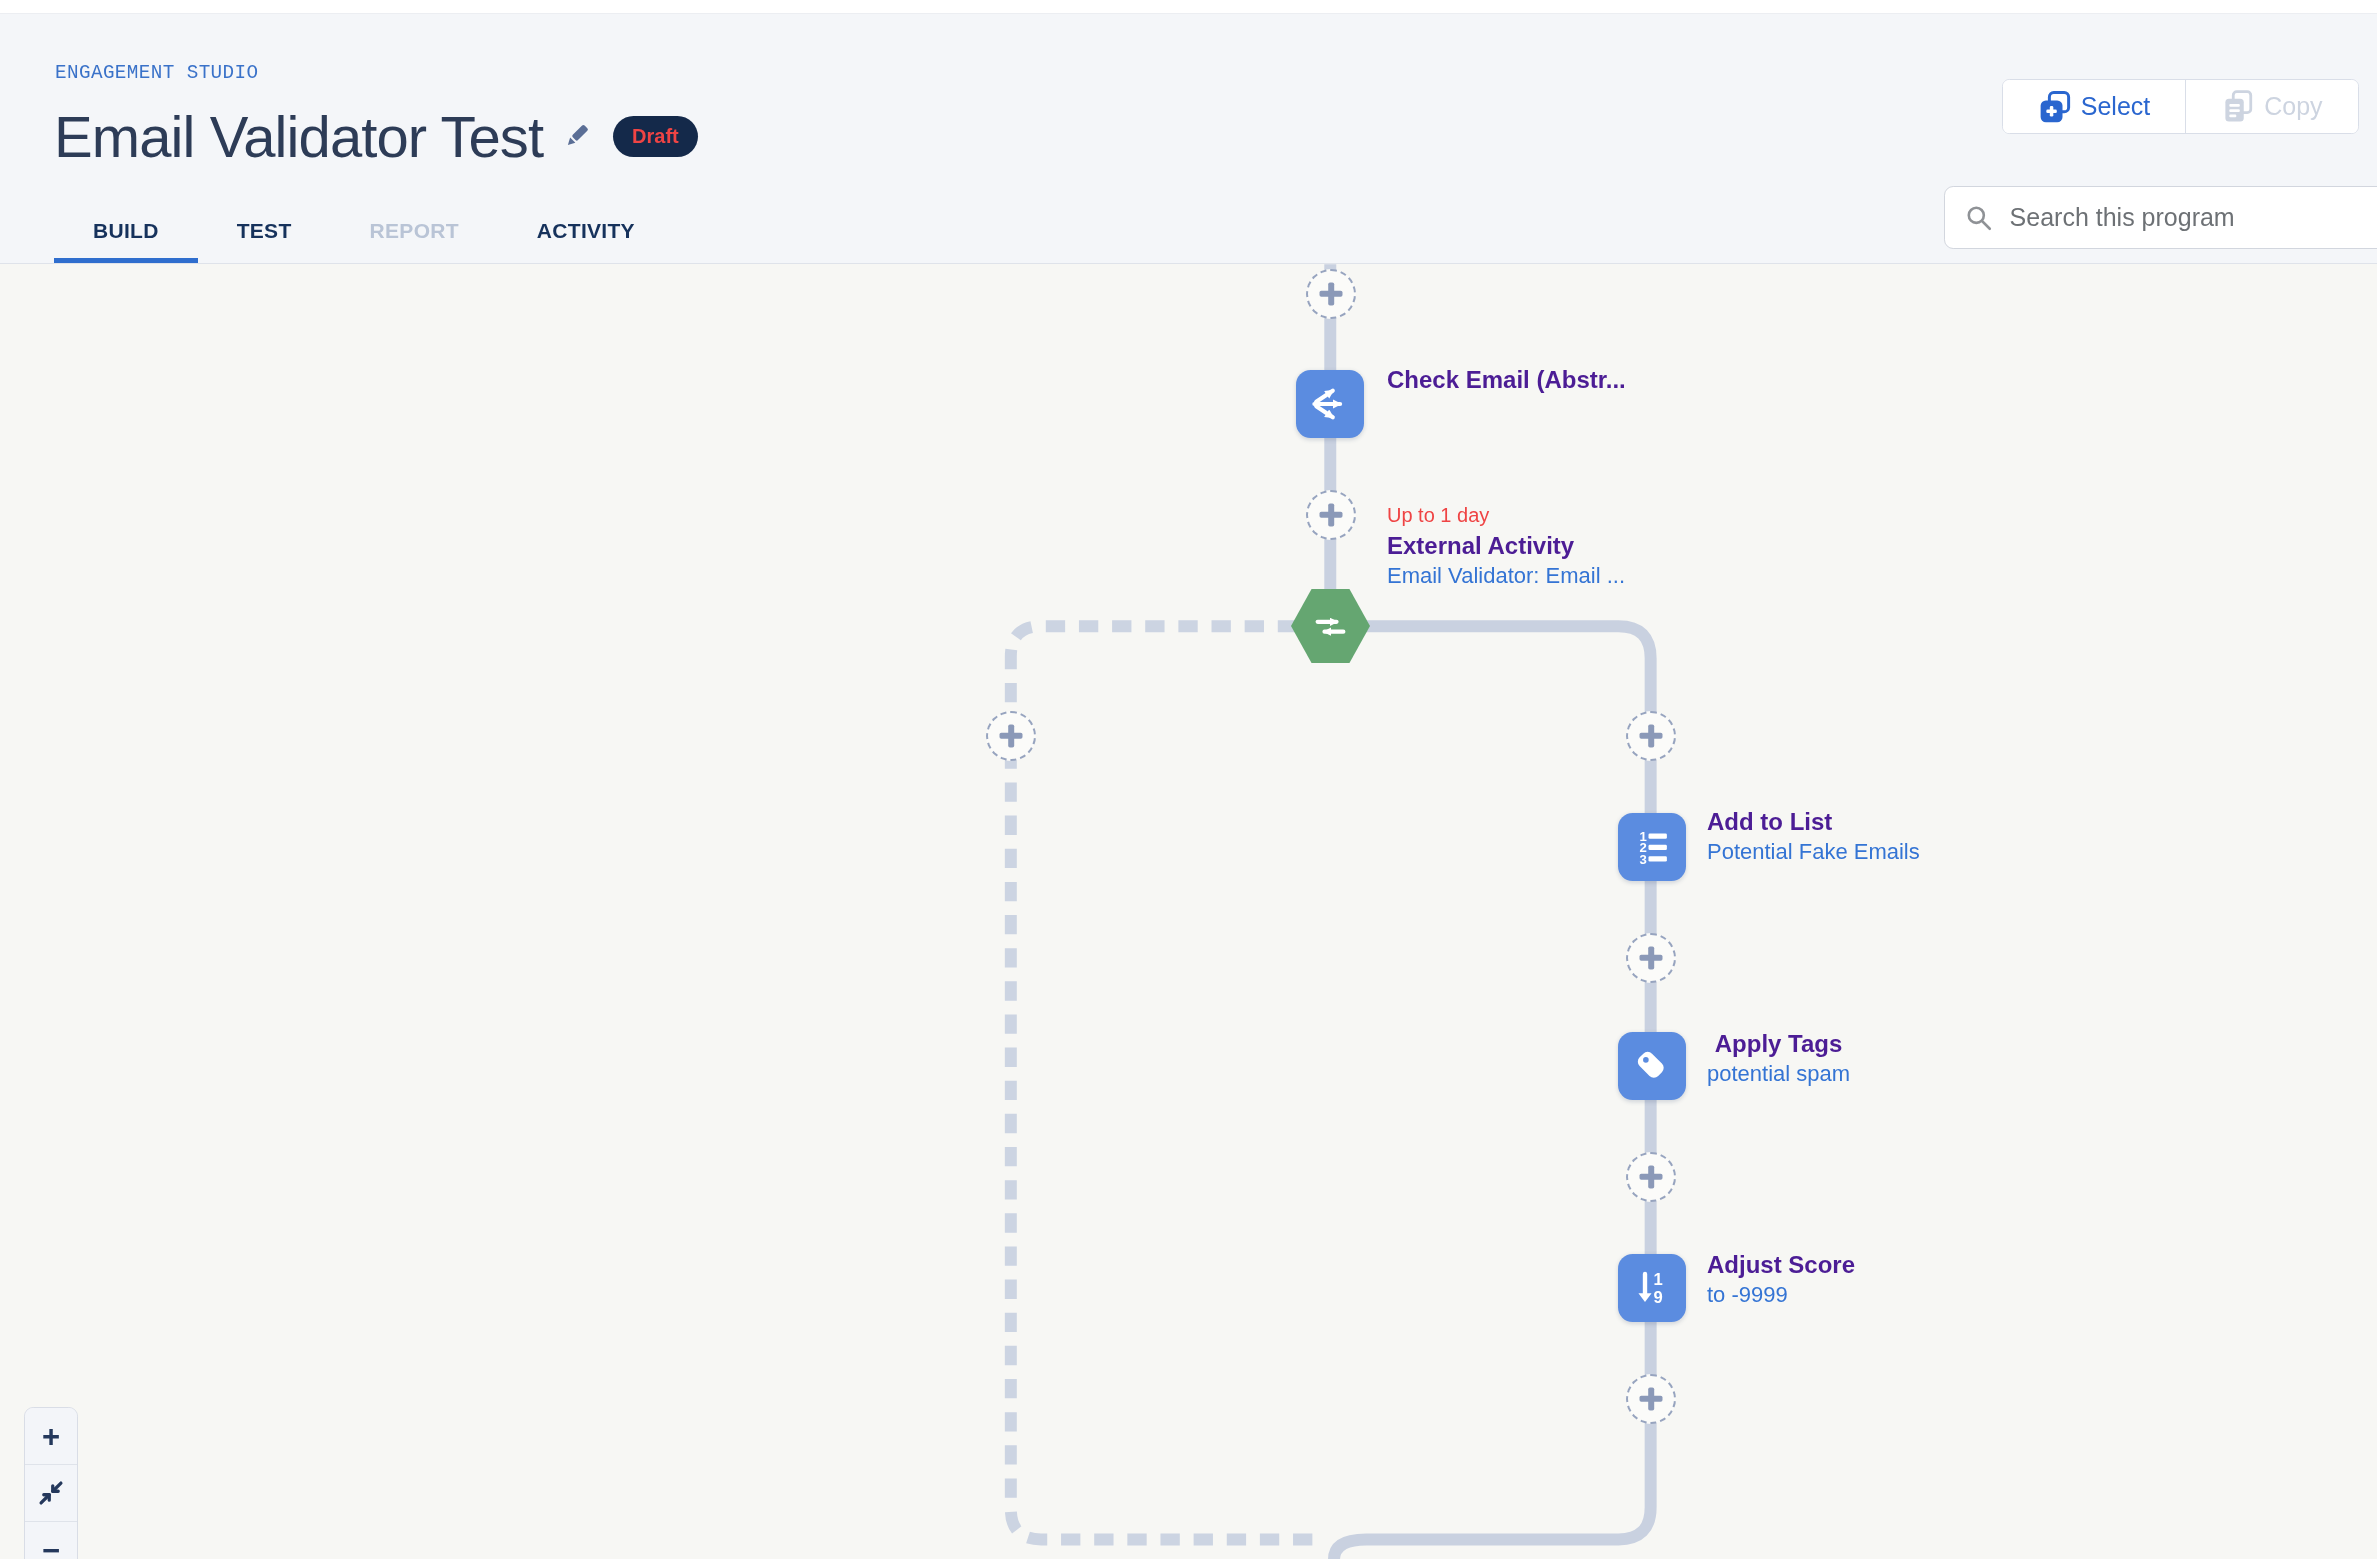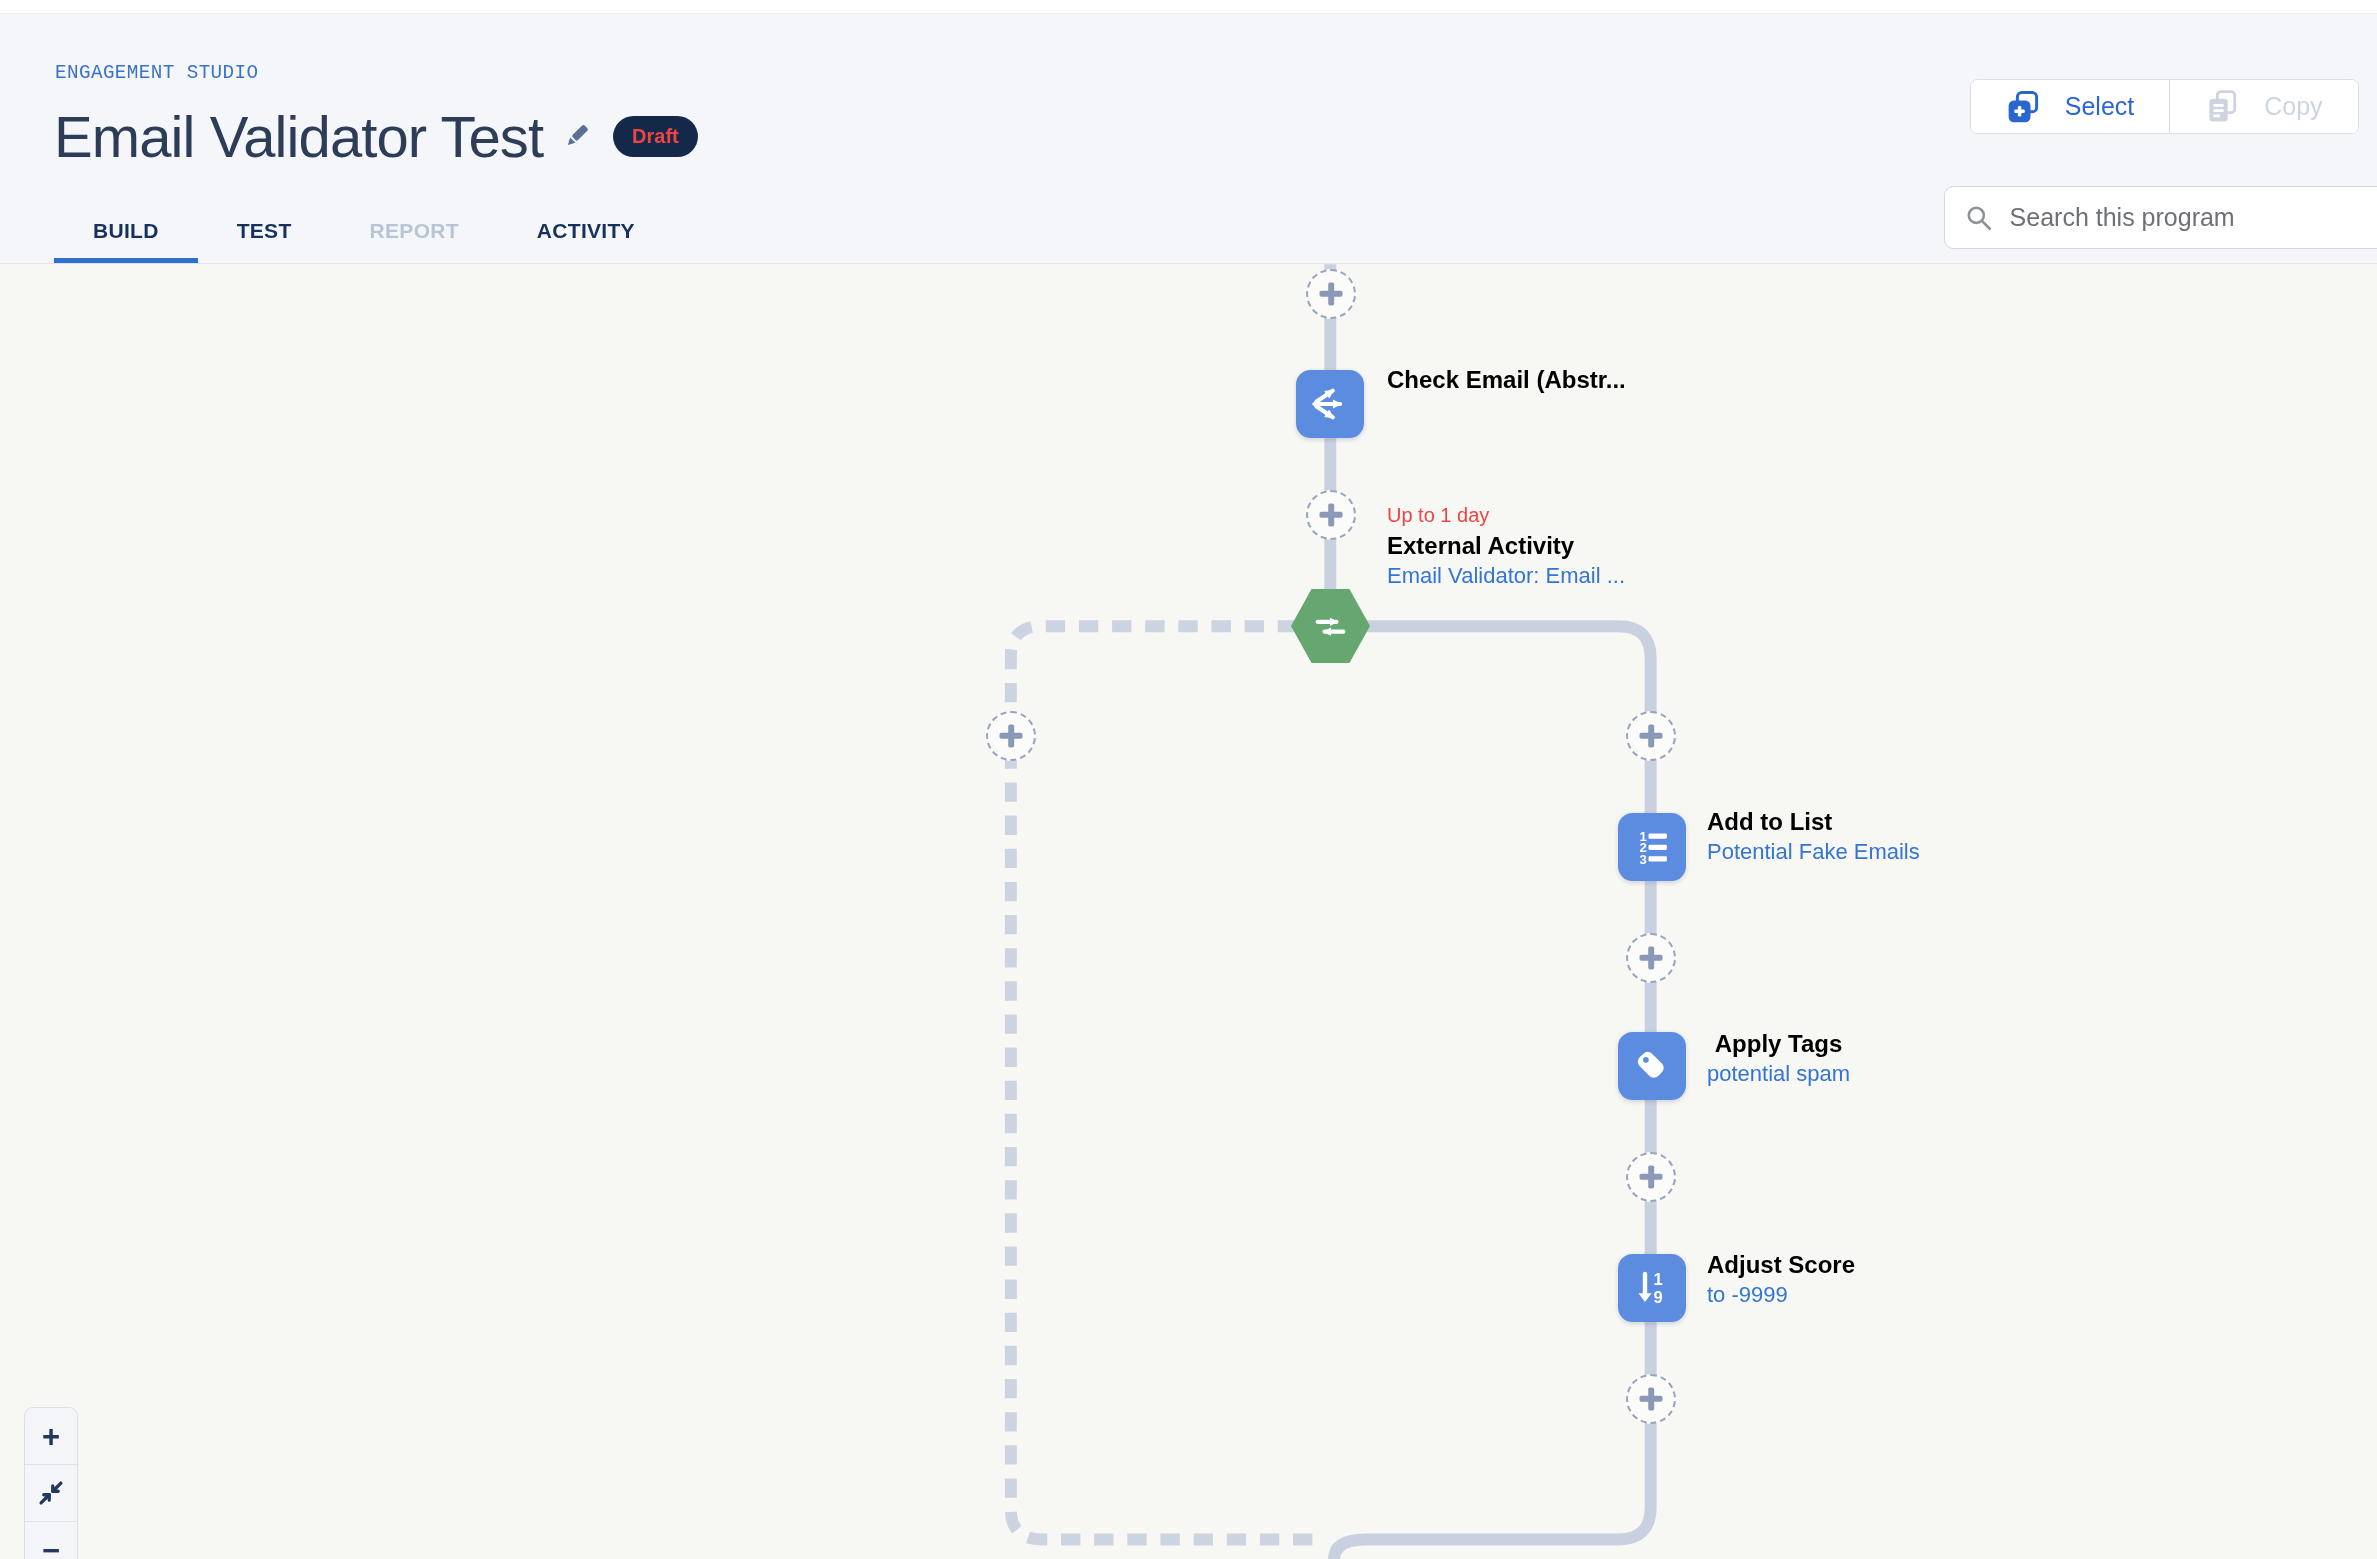--- a/index.html
+++ b/index.html
@@ -14,21 +14,21 @@
   .page-title { font-size:58px; font-weight:400; color:#2d3c57; letter-spacing:-0.9px; white-space:nowrap; }
   .pencil-btn { width:31px; height:31px; margin-left:3.7px; background:none; border:none; cursor:pointer; display:flex; align-items:center; justify-content:center; }
   .status-badge { background:#14294a; color:#ef4444; font-size:20px; font-weight:700; height:41px; line-height:41px; padding:0 19.3px; border-radius:21px; margin-left:5.5px; }
 
   .tabs { position:absolute; left:54px; bottom:0; display:flex; }
   .tab { height:59px; padding:0 39px; display:flex; align-items:center; font-size:21px; font-weight:700; color:#16325c; letter-spacing:0.3px; border-bottom:5.5px solid transparent; cursor:pointer; }
   .tab.active { border-bottom-color:#2f6ece; }
   .tab.disabled { color:#b9c4d6; }
 
   .btn-group { position:absolute; top:65px; right:18.4px; height:55px; display:flex; background:#fff; border:0.9px solid #d9dee8; border-radius:7.4px; overflow:hidden; }
-  .hbtn { display:flex; align-items:center; gap:24px; padding:0 35px; background:#fff; border:none; font-size:25px; cursor:pointer; font-family:inherit; }
+  .hbtn { display:flex; align-items:center; gap:8px; padding:0 35px; background:#fff; border:none; font-size:25px; cursor:pointer; font-family:inherit; }
   .hbtn.select { color:#2a66cf; border-right:0.9px solid #d9dee8; }
   .hbtn.copy { color:#cdd4e0; cursor:default; }
 
   .search-wrap { position:absolute; top:172px; left:1944px; width:516px; height:63px; background:#fff; border:0.9px solid #d2d6de; border-radius:9.2px; display:flex; align-items:center; padding:0 9.2px 0 20px; }
   .search-wrap input { border:none; outline:none; flex:1; font-size:25px; color:#444; background:transparent; margin-left:16.6px; font-family:inherit; }
   .search-wrap input::placeholder { color:#6d7175; opacity:1; }
 
   
   #canvas { position:absolute; top:264px; left:0; width:2377px; height:1296px; background:#f7f7f4; }
   #flowlines { position:absolute; top:0; left:0; }
@@ -48,21 +48,21 @@
   .n-tag   { left:1618px; top:768px; }
   .n-score { left:1618px; top:990px; }
   .hexagon { position:absolute; left:1291px; top:325px; width:79px; height:74px; background:#65a671; clip-path:polygon(26% 0,74% 0,100% 50%,74% 100%,26% 100%,0 50%); display:flex; align-items:center; justify-content:center; cursor:pointer; }
 
   .label-stack { position:absolute; display:flex; flex-direction:column; }
   .ls-check { left:1387px; top:100px; }
   .ls-ext   { left:1387px; top:237px; }
   .ls-list  { left:1707px; top:542px; }
   .ls-tag   { left:1707px; top:764px;align-items:center; }
   .ls-score { left:1707px; top:985px; }
-  .node-title { font-size:24px; font-weight:700; color:#000000; line-height:31px; white-space:nowrap; }
+  .node-title { font-size:24px; font-weight:700; color:#4c1d95; line-height:31px; white-space:nowrap; }
   .node-link { font-size:22px; color:#3474d4; line-height:30px; white-space:nowrap; cursor:pointer; }
   .node-wait { font-size:20px; color:#ef4444; line-height:28.5px; white-space:nowrap; }
 
   .zoom-ctrls { position:absolute; left:24px; top:1143px; width:54px; border:0.9px solid #d9dde6; border-radius:9.2px; background:#f3f5f9; overflow:hidden; }
   .zbtn { width:100%; height:57px; background:#f3f5f9; border:none; border-bottom:0.9px solid #dfe3ea; display:flex; align-items:center; justify-content:center; cursor:pointer; color:#24385c; }
   .zbtn:last-child { border-bottom:none; }
   .zglyph { font-size:31px; font-weight:700; line-height:1; color:#24385c; }
 </style>
 </head>
 <body>

